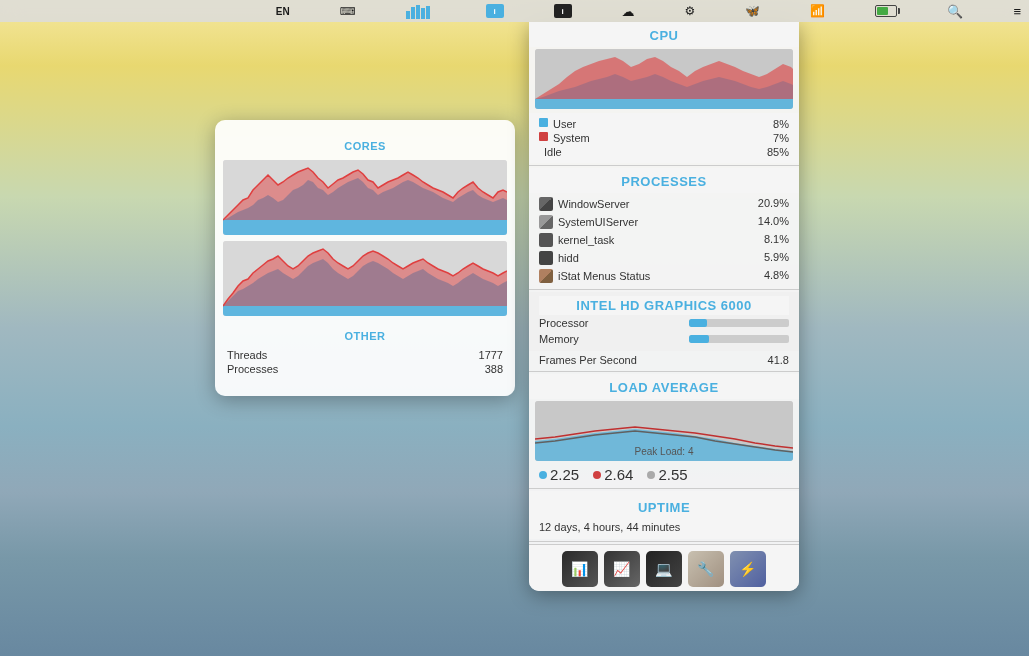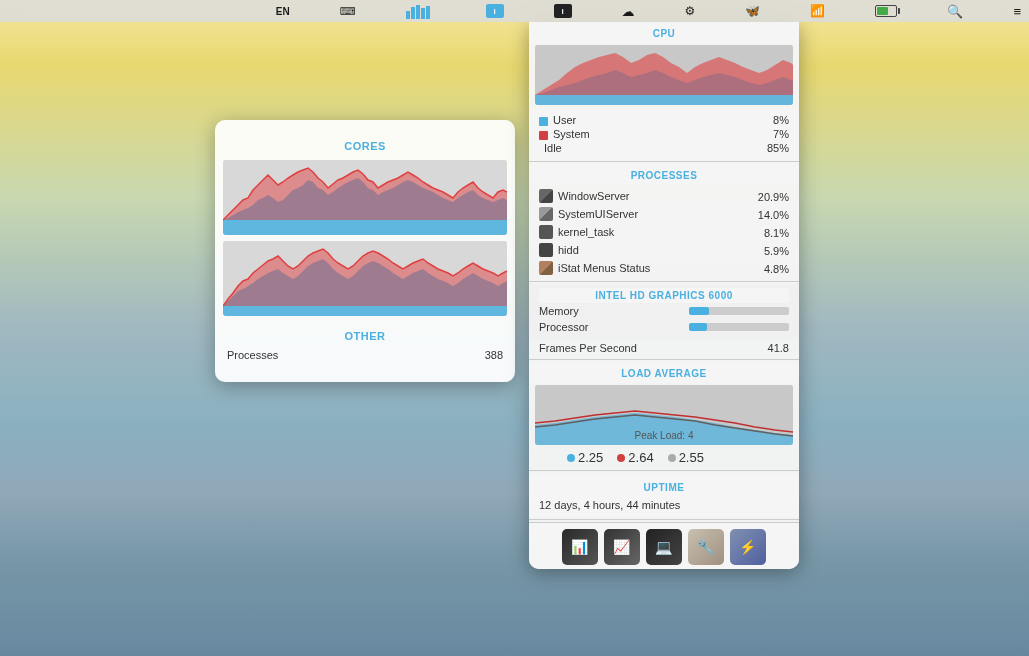--- a/index.html
+++ b/index.html
@@ -119,21 +119,21 @@
       background: rgba(245,245,245,0.97);
       border-radius: 0 0 10px 10px;
       box-shadow: 0 4px 20px rgba(0,0,0,0.35);
       overflow: hidden;
       z-index: 60;
     }
 
     .panel-section-title {
       text-align: center;
       color: #4ab0e0;
-      font-size: 10px;
+      font-size: 13px;
       font-weight: 600;
       letter-spacing: 0.5px;
       padding: 6px 0 4px;
       background: rgba(245,245,245,0.97);
     }
 
     .cpu-graph-container {
       margin: 2px 6px 4px;
       background: #d8d8d8;
       border-radius: 3px;
@@ -151,21 +151,21 @@
       display: flex;
       align-items: center;
       justify-content: space-between;
       font-size: 11px;
       color: #333;
       padding: 1px 0;
     }
 
     .legend-left {
       display: flex;
-      align-items: flex-end;
+      align-items: flex-start;
       gap: 5px;
     }
 
     .legend-dot {
       width: 9px;
       height: 9px;
       border-radius: 1px;
       flex-shrink: 0;
     }
 
@@ -174,21 +174,21 @@
       background: #ccc;
       margin: 2px 0;
     }
 
     .processes-section {
       padding: 2px 0;
     }
 
     .process-row {
       display: flex;
-      align-items: flex-end;
+      align-items: flex-start;
       justify-content: space-between;
       padding: 2px 10px;
       font-size: 11px;
       color: #333;
     }
 
     .process-icon {
       width: 14px;
       height: 14px;
       background: #888;
@@ -256,23 +256,22 @@
       font-size: 10px;
       color: #555;
       white-space: nowrap;
     }
 
     .load-legend-row {
       display: flex;
       align-items: center;
       gap: 14px;
       padding: 3px 10px;
-      font-size: 13px;
-      color: #333;
-      margin-left: 28px;
+      font-size: 15px;
+      color: #333;
     }
 
     .load-legend-item {
       display: flex;
       align-items: center;
       gap: 3px;
     }
 
     .load-dot {
       width: 8px;
@@ -404,20 +403,24 @@
       <rect width="284" height="75" fill="#d8d8d8"></rect>
       <path d="M0,75 L0,65 L5,60 L10,55 L15,50 L20,48 L25,45 L30,42 L35,38 L40,35 L45,32 L50,30 L55,28 L60,32 L65,35 L70,38 L75,35 L80,30 L85,25 L90,22 L95,20 L100,18 L105,22 L110,28 L115,32 L120,35 L125,38 L130,35 L135,30 L140,25 L145,22 L150,20 L155,22 L160,25 L165,28 L170,32 L175,35 L180,38 L185,35 L190,32 L195,30 L200,28 L205,32 L210,35 L215,38 L220,40 L225,42 L230,45 L235,42 L240,38 L245,35 L250,32 L255,35 L260,38 L265,40 L270,42 L275,45 L280,42 L284,40 L284,75 Z" fill="#4ab0e0" opacity="0.85"></path>
       <path d="M0,65 L5,58 L10,52 L15,45 L20,40 L25,38 L30,32 L35,28 L40,24 L45,20 L50,18 L55,15 L60,20 L65,25 L70,28 L75,25 L80,20 L85,15 L90,12 L95,10 L100,8 L105,12 L110,18 L115,22 L120,25 L125,28 L130,25 L135,20 L140,15 L145,12 L150,10 L155,12 L160,15 L165,18 L170,22 L175,25 L180,28 L185,25 L190,22 L195,20 L200,18 L205,22 L210,25 L215,28 L220,30 L225,32 L230,35 L235,32 L240,28 L245,25 L250,22 L255,25 L260,28 L265,30 L270,32 L275,35 L280,32 L284,30" fill="none" stroke="#e04040" stroke-width="1.5"></path>
       <path d="M0,65 L5,58 L10,52 L15,45 L20,40 L25,38 L30,32 L35,28 L40,24 L45,20 L50,18 L55,15 L60,20 L65,25 L70,28 L75,25 L80,20 L85,15 L90,12 L95,10 L100,8 L105,12 L110,18 L115,22 L120,25 L125,28 L130,25 L135,20 L140,15 L145,12 L150,10 L155,12 L160,15 L165,18 L170,22 L175,25 L180,28 L185,25 L190,22 L195,20 L200,18 L205,22 L210,25 L215,28 L220,30 L225,32 L230,35 L235,32 L240,28 L245,25 L250,22 L255,25 L260,28 L265,30 L270,32 L275,35 L280,32 L284,30 L284,65 Z" fill="#e04040" opacity="0.5"></path>
     </svg>
   </div>
 
   <div class="other-section">
     <div class="other-title">OTHER</div>
     <div class="other-row">
+      <span>Threads</span>
+      <span>1777</span>
+    </div>
+    <div class="other-row">
       <span>Processes</span>
       <span>388</span>
     </div>
   </div>
 </div>
 
 <div class="cpu-panel">
 
   <div class="panel-section-title">CPU</div>
 
@@ -494,29 +497,29 @@
       </div>
       <span>4.8%</span>
     </div>
   </div>
 
   <div class="divider"></div>
 
   <div class="gpu-section">
     <div class="panel-section-title" style="padding: 2px 0;">INTEL HD GRAPHICS 6000</div>
     <div class="gpu-bar-row">
+      <span>Processor</span>
+      <div class="gpu-bar-container">
+        <div class="gpu-bar-fill" style="width: 18%;"></div>
+      </div>
+    </div>
+    <div class="gpu-bar-row">
       <span>Memory</span>
       <div class="gpu-bar-container">
         <div class="gpu-bar-fill" style="width: 20%;"></div>
-      </div>
-    </div>
-    <div class="gpu-bar-row">
-      <span>Processor</span>
-      <div class="gpu-bar-container">
-        <div class="gpu-bar-fill" style="width: 18%;"></div>
       </div>
     </div>
   </div>
 
   <div class="fps-row">
     <span>Frames Per Second</span>
     <span>41.8</span>
   </div>
 
   <div class="divider"></div>

